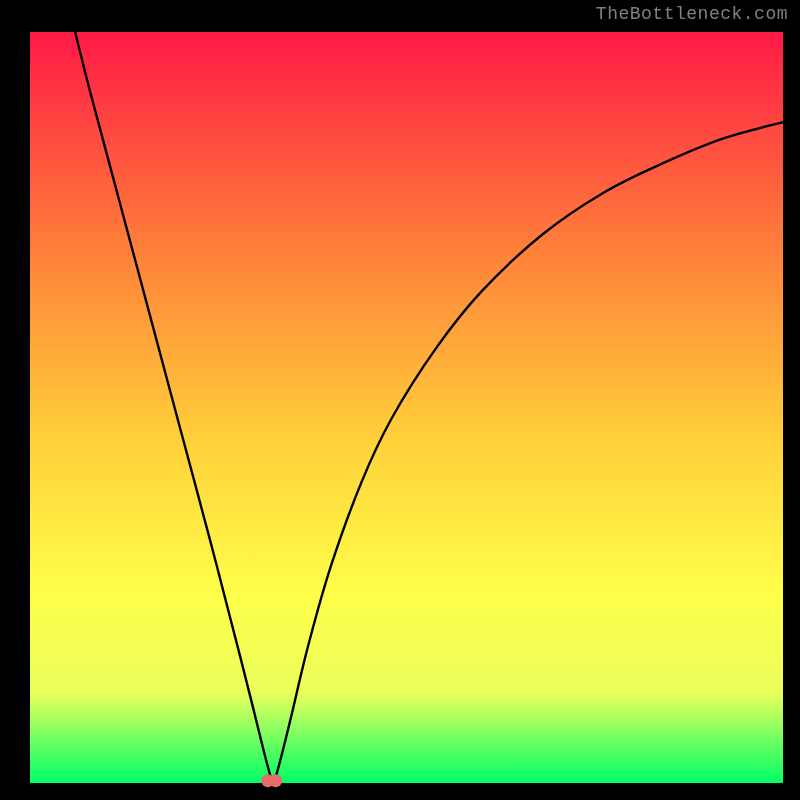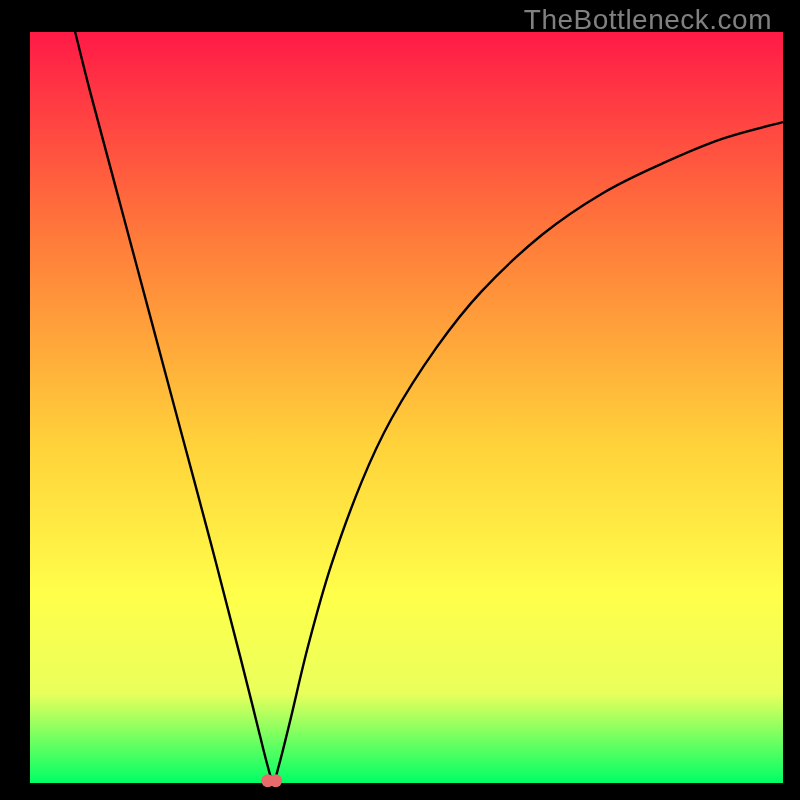--- a/index.html
+++ b/index.html
@@ -13,25 +13,26 @@
   }
   .frame {
     position: relative;
     width: 800px;
     height: 800px;
     background: #000;
   }
   .attribution {
     position: absolute;
     top: 4px;
-    right: 28px;
+    right: 12px;
     color: #808080;
-    font-size: 28px;
+    font-size: 18px;
     font-weight: 500;
     letter-spacing: 0.5px;
+    font-family: Liberation Mono, monospace;
   }
   svg {
     position: absolute;
     top: 0;
     left: 0;
   }
 </style>
 </head>
 <body>
 

